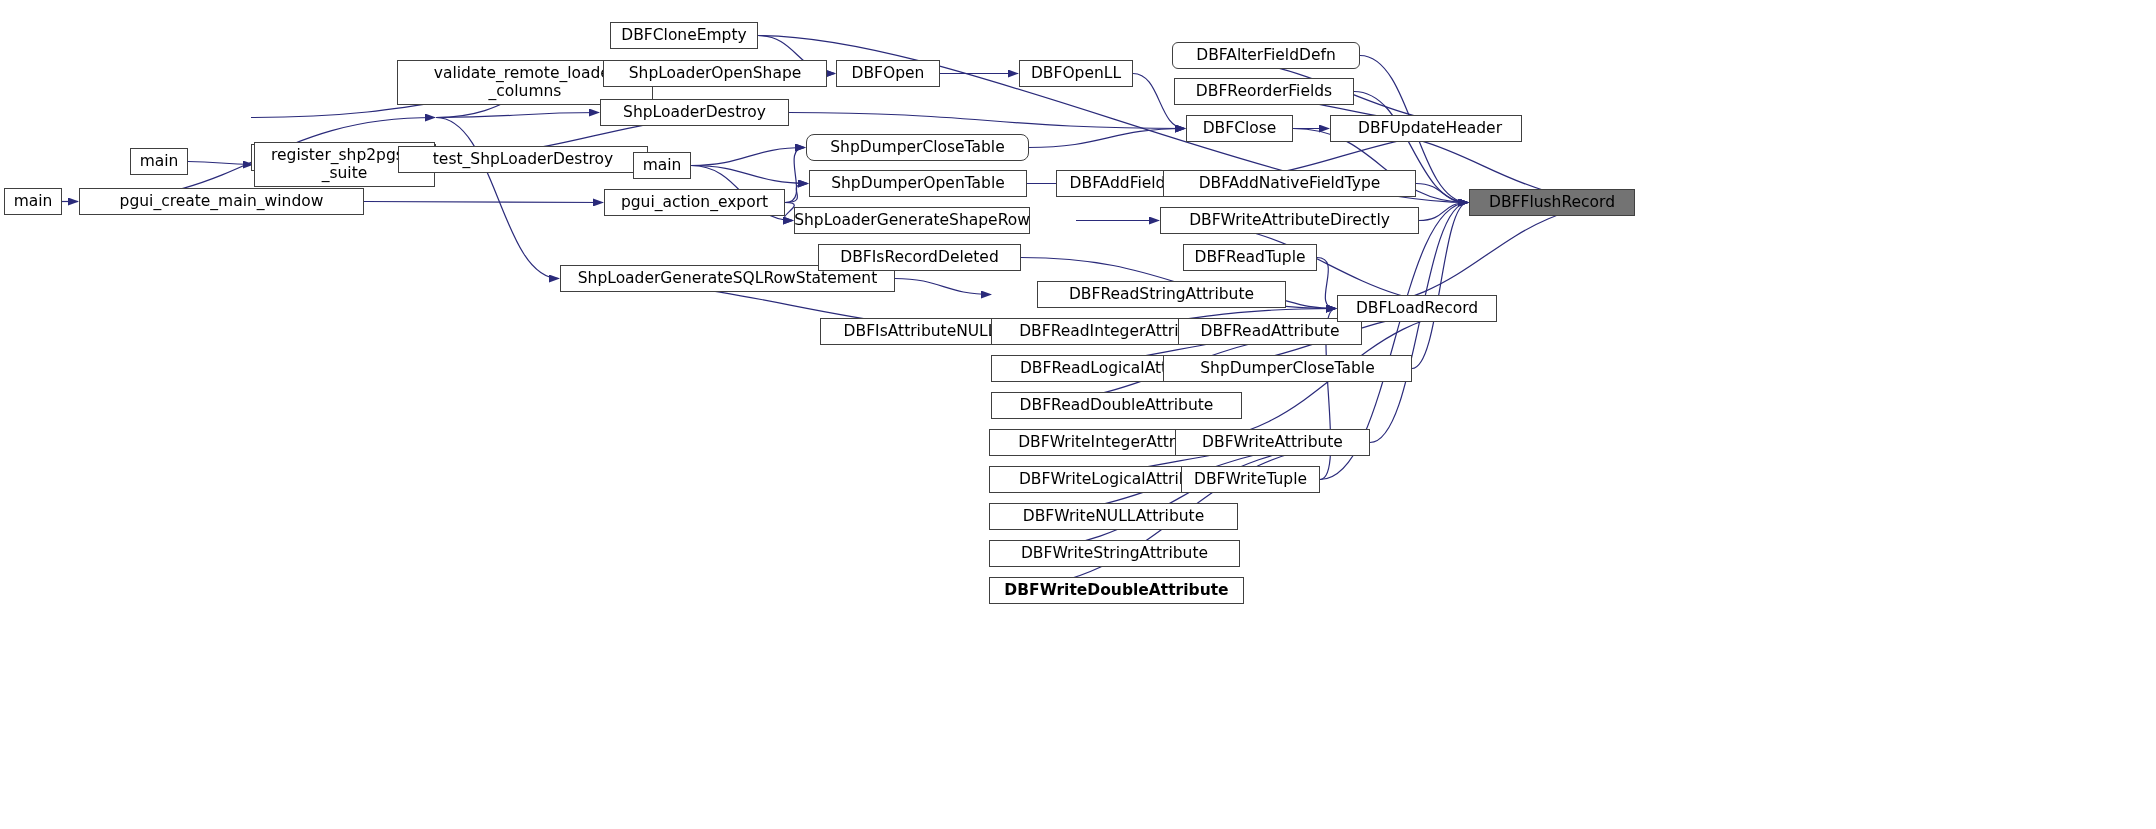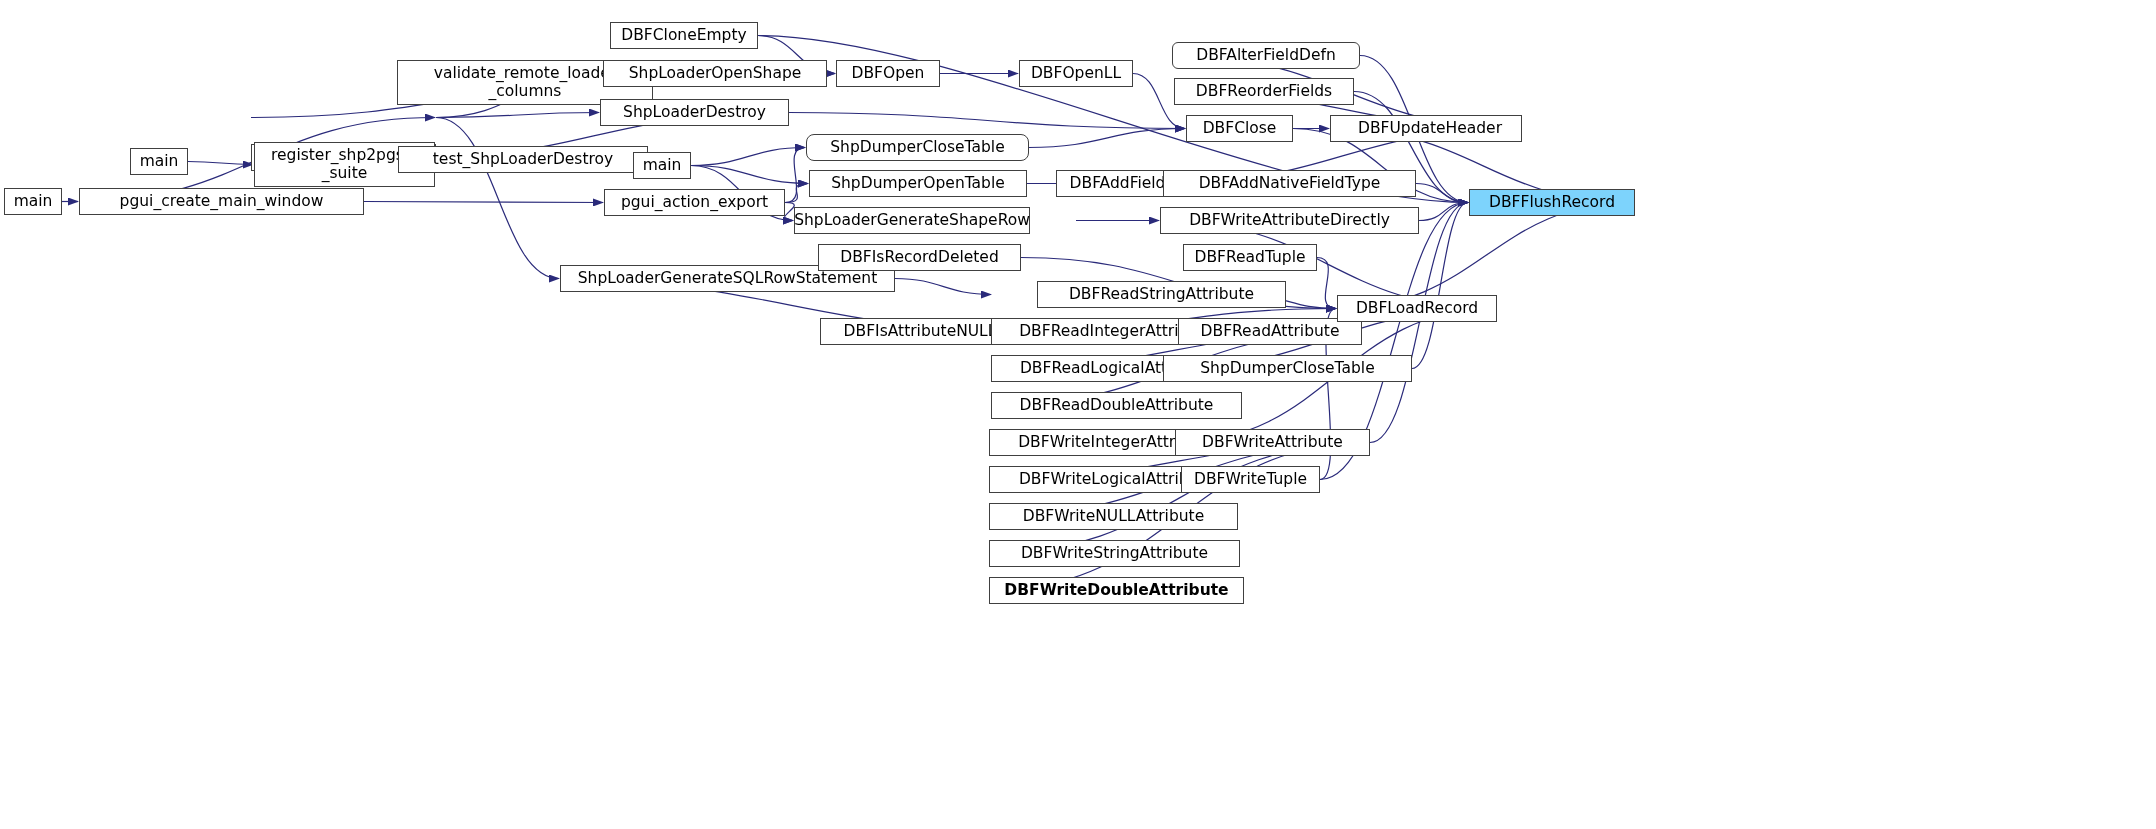--- a/index.html
+++ b/index.html
@@ -20,21 +20,21 @@
     font-size:15.5px;
     line-height:1.12;
     display:flex;
     align-items:center;
     justify-content:center;
     text-align:center;
     white-space:pre;
     letter-spacing:0px;
   }
   .node.current{
-    background:#7dd3fc;
+    background:#737373;
     border:1px solid #404040;
   }
 </style>
 </head>
 <body>
 
 <div id="canvas">
   <svg id="edges" xmlns="http://www.w3.org/2000/svg">
     <defs>
       <marker id="arrow" markerWidth="11" markerHeight="8" refX="10" refY="4" orient="auto" markerUnits="userSpaceOnUse">

